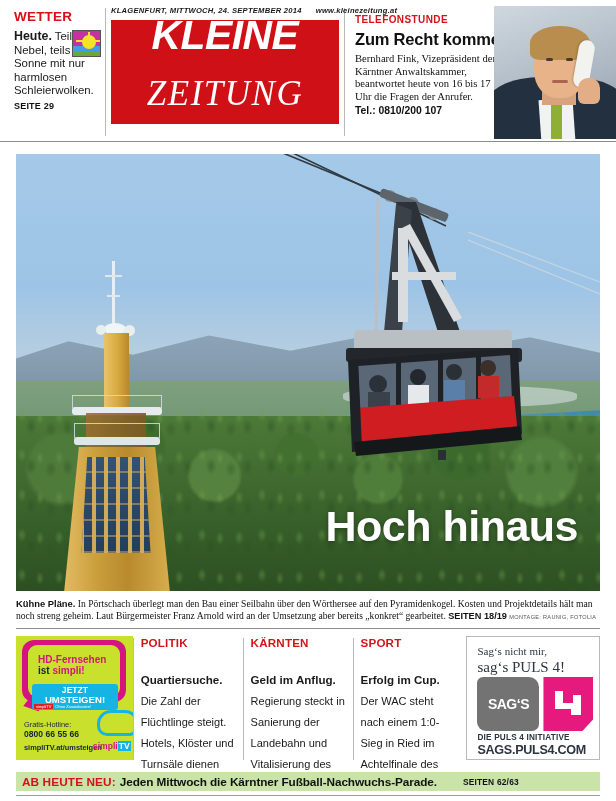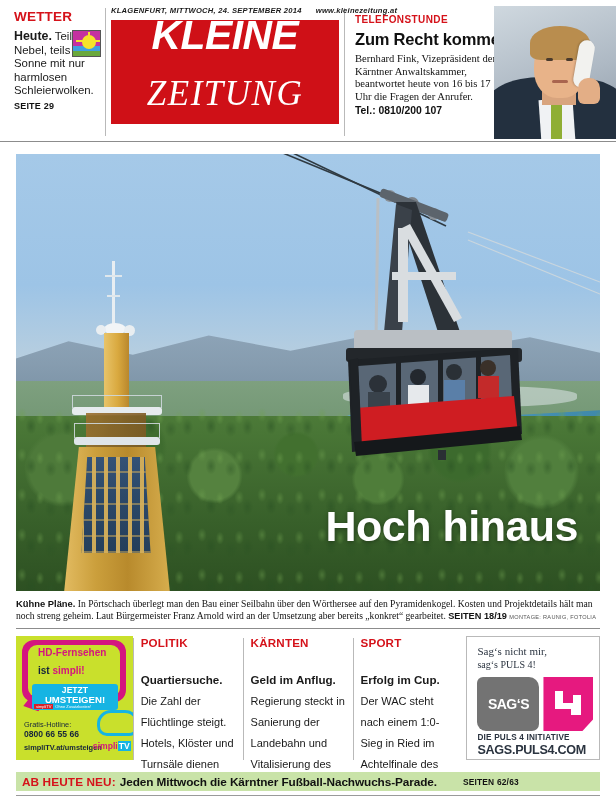--- a/index.html
+++ b/index.html
@@ -150,21 +150,21 @@
   .caption .credit { font-family:"Liberation Sans", sans-serif; font-size:5.6px; letter-spacing:.3px; color:#555; }
   .cap-rule { position:absolute; left:16px; top:628px; width:584px; height:1px; background:#8c8c8c; }
 
   
   .teasers { position:absolute; left:16px; top:636px; width:584px; height:128px; display:flex; }
 
   .ad-simpli { width:118px; height:124px; position:relative; overflow:hidden; background:#c9e02c; }
   .as-bubble { position:absolute; left:6px; top:4px; width:104px; height:62px; background:#d4157f; border-radius:12px; }
   .as-bubble-in { position:absolute; left:12px; top:9px; width:92px; height:52px; background:#c9e02c; border-radius:9px; }
   .as-tail { position:absolute; left:12px; top:58px; width:16px; height:16px; background:#d4157f; transform:rotate(20deg) skewX(-18deg); }
-  .as-h1 { position:absolute; left:22px; top:11px; font-size:10px; font-weight:bold; color:#d4157f; white-space:nowrap; }
+  .as-h1 { position:absolute; left:22px; top:18px; font-size:10px; font-weight:bold; color:#d4157f; white-space:nowrap; }
   .as-h2 { position:absolute; left:22px; top:29px; font-size:10px; font-weight:bold; color:#d4157f; white-space:nowrap; }
   .as-h2 .blk { color:#16243c; }
   .as-badge { position:absolute; left:16px; top:48px; width:86px; height:26px; background:#16b4e3; border-radius:3px; }
   .as-b1 { position:absolute; left:0; top:1px; width:86px; text-align:center; font-size:8.6px; font-weight:bold; color:#fff; }
   .as-b2 { position:absolute; left:0; top:10px; width:86px; text-align:center; font-size:9.6px; font-weight:bold; color:#fff; }
   .as-b3 { position:absolute; left:2px; top:20px; width:82px; font-size:4px; color:#fff; }
   .as-b3 .chip { background:#d81f26; padding:0 2px; margin-right:2px; }
   .as-hot { position:absolute; left:8px; top:84px; font-size:7.4px; font-weight:normal; color:#16243c; }
   .as-num { position:absolute; left:8px; top:93px; font-size:8.6px; font-weight:bold; color:#16243c; }
   .as-url { position:absolute; left:8px; top:107px; font-size:7.4px; font-weight:bold; color:#16243c; }
@@ -175,21 +175,21 @@
   .tsep { width:1px; background:#b9b9b9; margin:2px 0 4px 0; }
 
   .tcol { width:110px; padding:0 7px; }
   .tkicker { color:#d5121a; font-weight:bold; font-size:11.6px; letter-spacing:.2px; }
   .tbody { margin-top:20px; font-size:11px; line-height:21px; color:#1a1a1a; }
   .tbody b { font-size:11.6px; }
   .tpages { margin-top:12px; font-weight:bold; font-size:9px; color:#111; letter-spacing:.1px; }
 
   .ad-sags { width:135px; height:124px; border:1px solid #b9b9b9; position:relative; background:#fff; margin-left:4px; }
   .sg-l1 { position:absolute; left:10px; top:8px; font-size:11px; color:#2b3440; font-family:"Liberation Serif", serif; }
-  .sg-l2 { position:absolute; left:10px; top:22px; font-size:10px; color:#2b3440; font-family:"Liberation Serif", serif; }
+  .sg-l2 { position:absolute; left:10px; top:22px; font-size:15px; color:#2b3440; font-family:"Liberation Serif", serif; }
   .sg-blob { position:absolute; left:10px; top:40px; width:62px; height:54px; background:#737373; border-radius:6px 10px 7px 9px; }
   .sg-blob-t { position:absolute; left:0; top:0; width:62px; height:54px; display:flex; align-items:center; justify-content:center;
                color:#fff; font-weight:bold; font-size:14px; letter-spacing:-.5px; }
   .sg-pink { position:absolute; left:76px; top:40px; width:50px; height:54px; background:#e6197f; clip-path:polygon(0 0,100% 0,100% 78%,78% 100%,0 100%); }
   .sg-4 { position:absolute; left:86px; top:52px; width:30px; height:30px; }
   .sg-init { position:absolute; left:10px; top:96px; font-size:8.2px; font-weight:bold; color:#2b3440; letter-spacing:.2px; }
   .sg-url { position:absolute; left:10px; top:106px; font-size:12.6px; font-weight:bold; color:#2b3440; letter-spacing:-.3px; }
 
   
   .banner { position:absolute; left:16px; top:772px; width:584px; height:19px; background:#c9e3a8; display:flex; align-items:center; padding-left:6px; }

